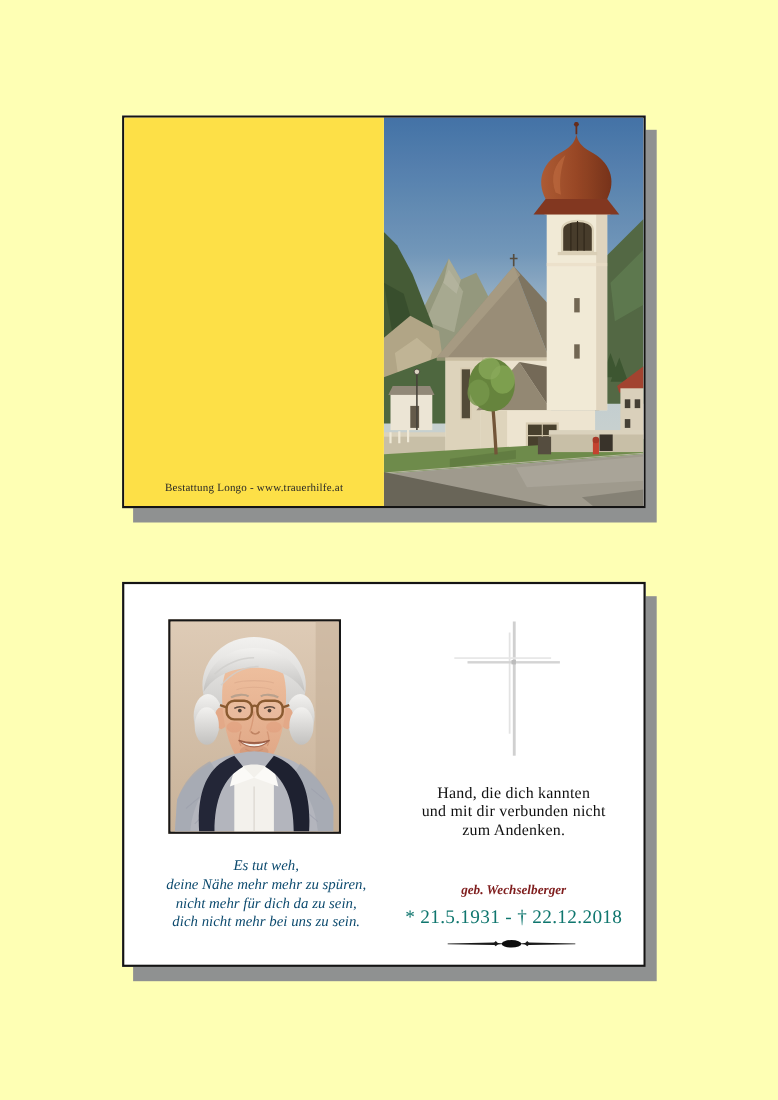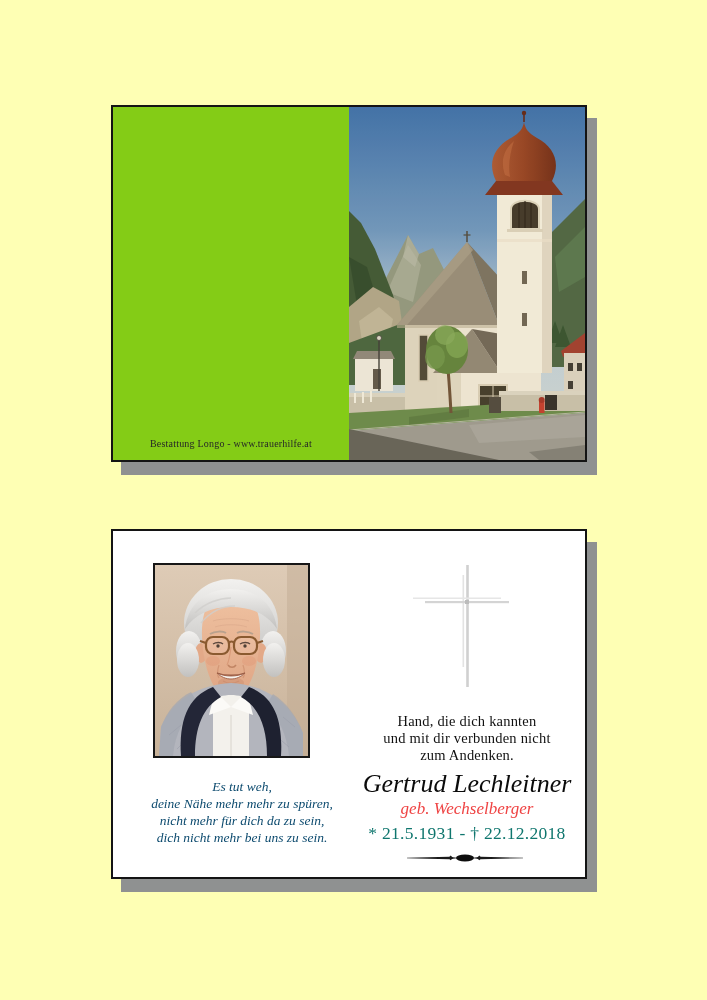--- a/index.html
+++ b/index.html
@@ -13,21 +13,21 @@
   .card{
     position:absolute;
     background:#ffffff;
     border:2px solid #141414;
     box-shadow:10px 13px 0 0 #8f9191;
   }
   #top-card{left:111px;top:105px;width:472px;height:353px;}
   #bottom-card{left:111px;top:529px;width:472px;height:346px;}
 
   
-  .left-panel{position:absolute;left:0;top:0;width:236px;height:100%;background:#84cc16;}
+  .left-panel{position:absolute;left:0;top:0;width:236px;height:100%;background:#fde047;}
   .footer-text{
     position:absolute;left:0;bottom:11px;width:236px;
     text-align:center;font-size:10px;letter-spacing:.2px;color:#272727;
   }
   .church-photo{position:absolute;left:236px;top:0;width:236px;height:353px;}
   .church-photo svg{display:block;}
 
   
   .portrait-frame{
     position:absolute;left:40px;top:32px;width:153px;height:191px;
@@ -42,21 +42,21 @@
   .dedication{
     position:absolute;left:238px;top:182px;width:232px;
     text-align:center;font-size:14.5px;line-height:17px;color:#101010;letter-spacing:.2px;
   }
   .deceased-name{
     position:absolute;left:238px;top:238px;width:232px;
     text-align:center;font-style:italic;font-size:26px;line-height:30px;color:#0b0b0b;white-space:nowrap;
   }
   .maiden-name{
     position:absolute;left:238px;top:269px;width:232px;
-    text-align:center;font-style:italic;font-size:17px;line-height:18px;color:#ef4444;
+    text-align:center;font-style:italic;font-size:12px;line-height:18px;color:#7f1d1d;font-weight:bold;
   }
   .life-dates{
     position:absolute;left:238px;top:292px;width:232px;
     text-align:center;font-size:17.5px;line-height:20px;color:#0f766e;white-space:nowrap;letter-spacing:.3px;
   }
   .divider-wrap{position:absolute;left:292px;top:320px;width:120px;height:14px;}
 </style>
 </head>
 <body>
 
@@ -280,21 +280,20 @@
         <rect x="60" y="39" width="4" height="4" fill="#bcbcbc"></rect>
       </svg>
     </div>
 
     <div class="dedication">
       <div>Hand, die dich kannten</div>
       <div>und mit dir verbunden nicht</div>
       <div>zum Andenken.</div>
     </div>
 
-    <div class="deceased-name">Gertrud Lechleitner</div>
 
     <div class="maiden-name">geb. Wechselberger</div>
 
     <div class="life-dates">* 21.5.1931 - † 22.12.2018</div>
 
     <div class="divider-wrap">
       <svg width="120" height="14" viewBox="0 0 120 14" xmlns="http://www.w3.org/2000/svg">
         <polygon points="2,6.7 44,5.8 54,7 44,8.2 2,7.3" fill="#1a1a1a"></polygon>
         <polygon points="118,6.7 76,5.8 66,7 76,8.2 118,7.3" fill="#1a1a1a"></polygon>
         <ellipse cx="60" cy="7" rx="9" ry="3.4" fill="#0d0d0d"></ellipse>

